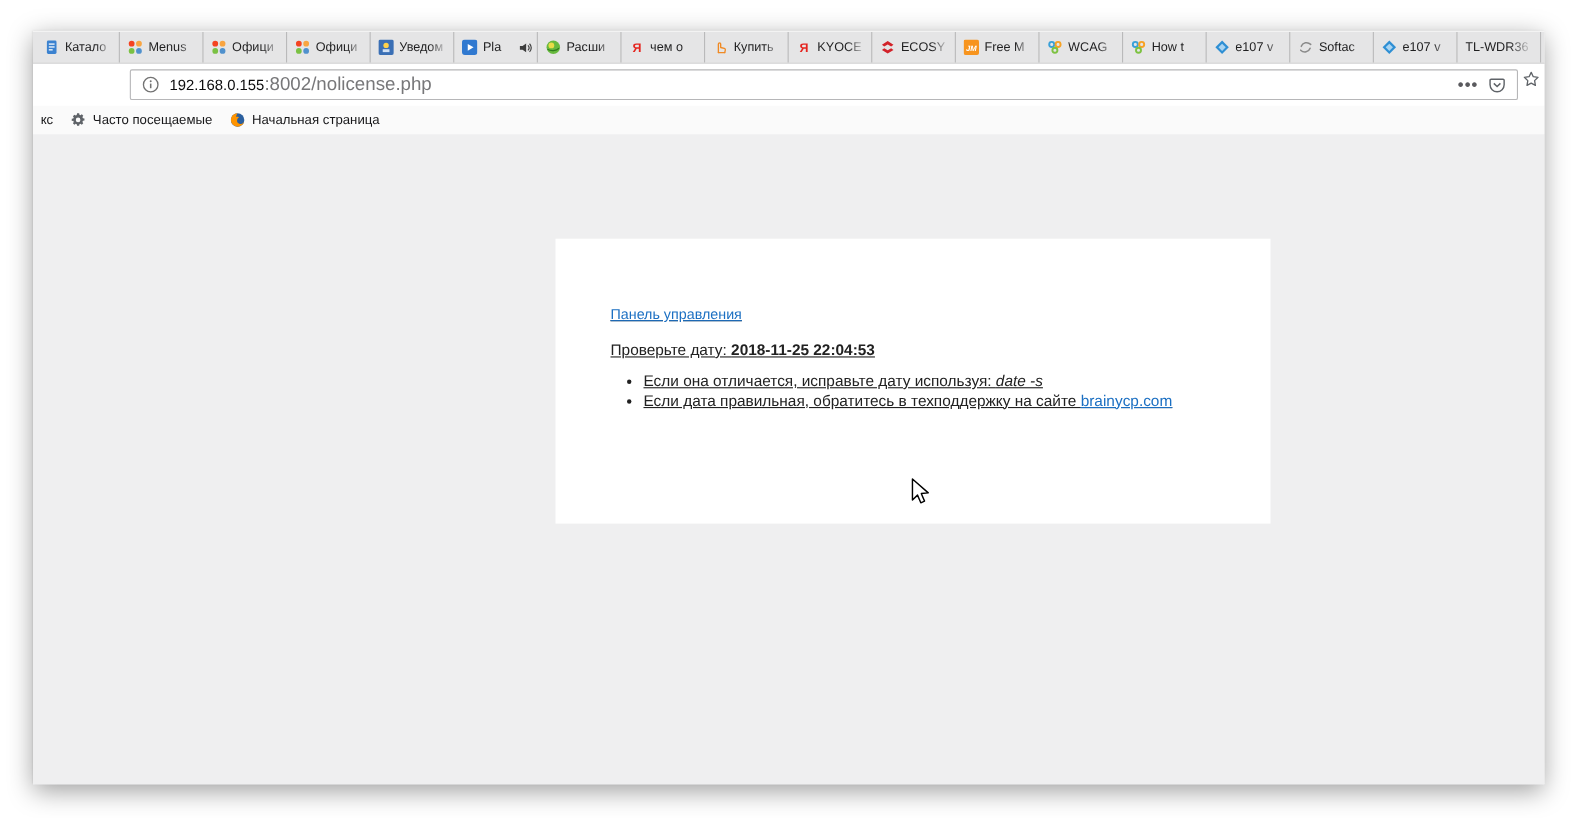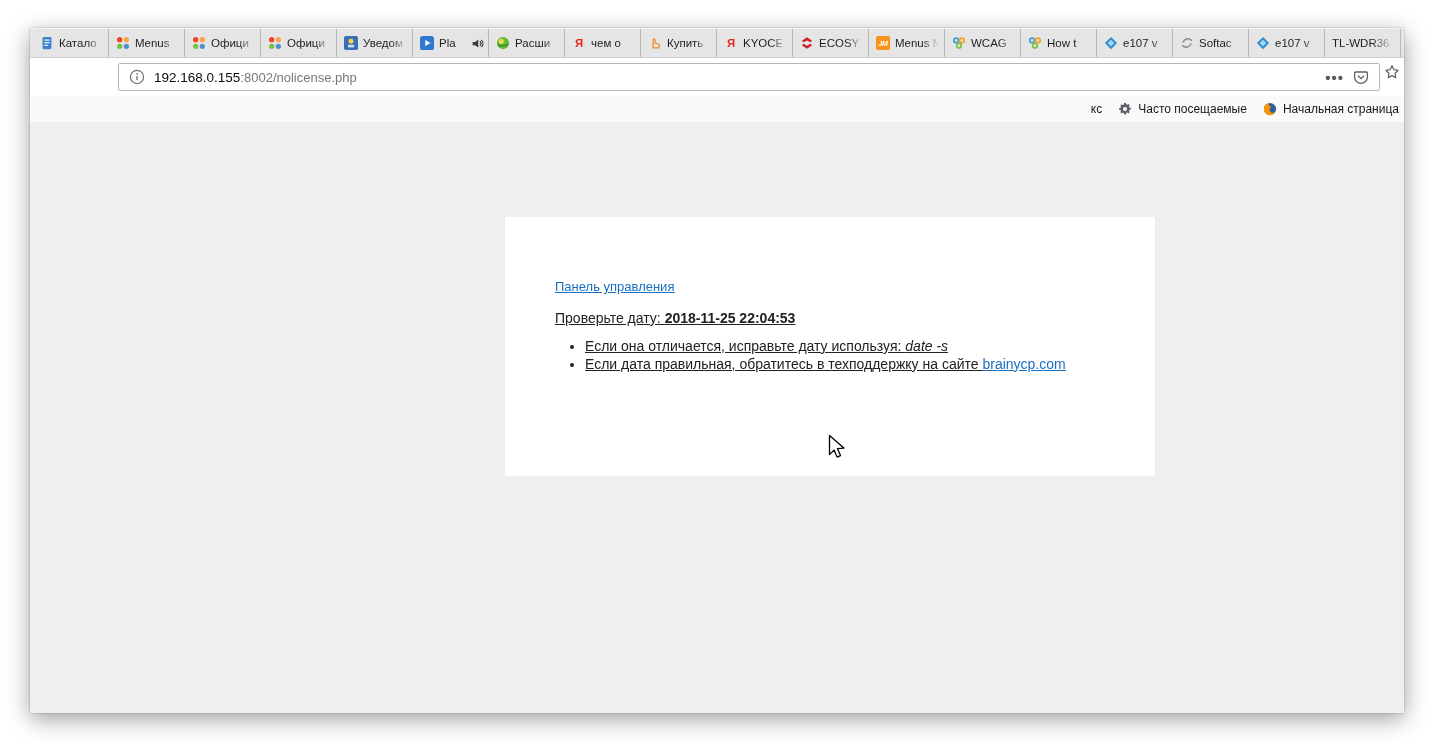--- a/index.html
+++ b/index.html
@@ -24,30 +24,30 @@
     mask-image:linear-gradient(90deg,#000 62%,transparent 97%); }
   .tab-extra { flex:0 0 13px; width:13px; height:13px; display:inline-flex; }
   .tab-extra svg { width:13px; height:13px; }
 
   
   .navbar { height:38px; background:#ffffff; position:relative; flex:0 0 38px; }
   .urlbar { position:absolute; left:88px; top:5px; width:1262px; height:28px;
             background:#fff; border:1px solid #b6b6b8; border-radius:2px;
             display:flex; align-items:center; padding:0 10px; gap:9px; }
   .urlbar .host { font-size:13.5px; color:#0c0c0d; }
-  .urlbar .path { font-size:13px; color:#777779; margin-left:-9px; }
+  .urlbar .path { font-size:17px; color:#777779; margin-left:-9px; }
   .spacer { flex:1 1 auto; }
   .icon16 { width:16px; height:16px; display:inline-flex; flex:0 0 16px; }
   .icon16 svg { width:16px; height:16px; }
   .overflow-dots { color:#5a5a5e; font-size:15px; letter-spacing:1px; font-weight:bold; line-height:1; }
   .star-btn { position:absolute; left:1354px; top:6px; }
 
   
   .bookmarksbar { height:26px; background:#fafafa; display:flex; align-items:center;
-                  gap:6px; padding-left:2px; font-size:12px; color:#18181a; flex:0 0 26px;justify-content:flex-end; }
+                  gap:6px; padding-left:2px; font-size:12px; color:#18181a; flex:0 0 26px; }
   .bm-item { display:flex; align-items:center; gap:6px; padding:2px 5px; border-radius:2px; }
   .bm-icon { width:14px; height:14px; display:inline-flex; }
   .bm-icon svg { width:14px; height:14px; }
 
   
   .content { flex:1 1 auto; background:#efeff0; position:relative; }
   .card { position:absolute; left:475px; top:95px; width:650px; height:259px;
           background:#ffffff; padding:60px 50px 0 50px; color:#212121;text-decoration:underline; }
   .panel-link { font-size:13px; color:#1b6fc2; text-decoration:underline; cursor:pointer; }
   .card h1 { font-size:23px; font-weight:bold; color:#111; margin-top:26px; letter-spacing:.2px; }
@@ -180,21 +180,21 @@
         </span>
         <span class="tab-label">ECOSY</span>
       </div>
       <div class="tab">
         <span class="tab-icon">
           <svg viewBox="0 0 16 16">
             <rect width="16" height="16" rx="2" fill="#f7941e"></rect>
             <text x="8" y="11.5" font-size="8" font-weight="bold" font-style="italic" fill="#fff" text-anchor="middle" font-family="Liberation Sans,sans-serif">JM</text>
           </svg>
         </span>
-        <span class="tab-label">Menus M</span>
+        <span class="tab-label">Free M</span>
       </div>
       <div class="tab">
         <span class="tab-icon">
           <svg viewBox="0 0 16 16" fill="none" stroke-width="2">
             <circle cx="4.7" cy="5" r="2.6" stroke="#3aa0d8"></circle>
             <circle cx="11.3" cy="5" r="2.6" stroke="#f7a224"></circle>
             <circle cx="8" cy="11" r="2.6" stroke="#7dc242"></circle>
           </svg>
         </span>
         <span class="tab-label">WCAG</span>

